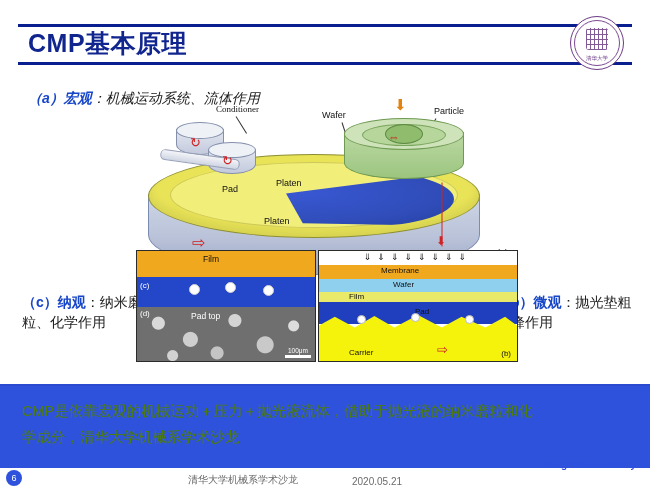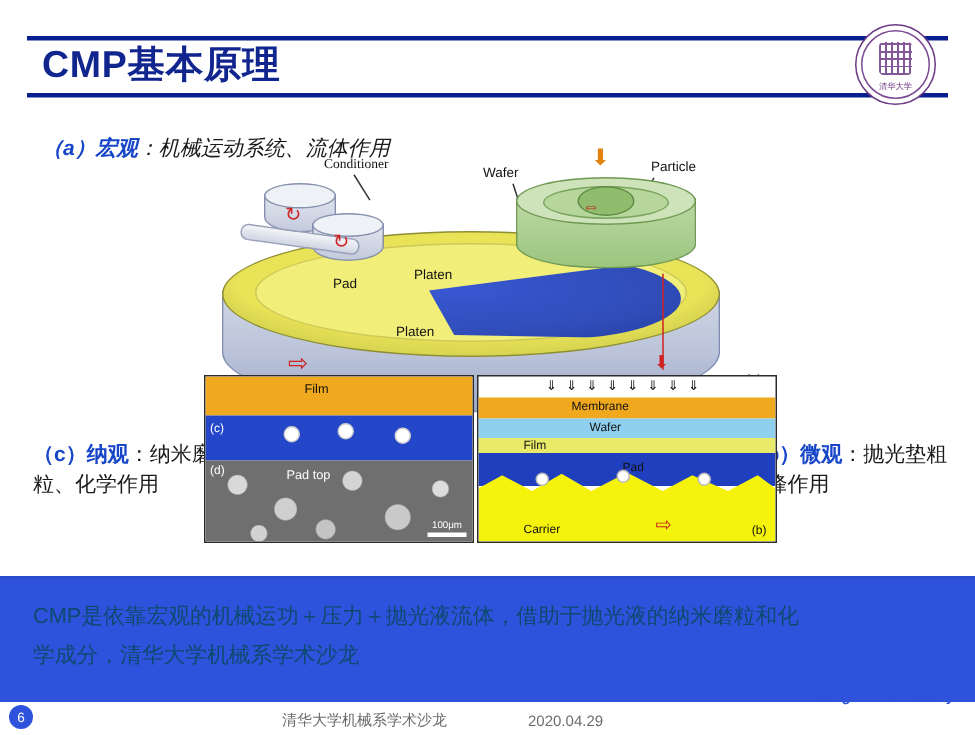--- a/index.html
+++ b/index.html
@@ -186,21 +186,21 @@
   .band{
     position:absolute;left:0;top:384px;width:650px;height:86px;
     background:#2a4bd0;
   }
   .band-inner{
     position:absolute;left:0;top:386px;width:650px;height:82px;
     background:#2f52dd;
   }
   .band-text{
     position:absolute;left:22px;top:398px;width:612px;
-    color:#0c4a6e;font-size:14.5px;line-height:26px;
+    color:#4d7c0f;font-size:14.5px;line-height:26px;
   }
   
   .footer{
     position:absolute;left:0;bottom:0;width:650px;height:22px;background:#fff;
   }
   .footer-left{position:absolute;left:188px;bottom:3px;font-size:10px;color:#6b6b6b;}
   .footer-date{position:absolute;left:352px;bottom:3px;font-size:10px;color:#6b6b6b;}
   .footer-right{position:absolute;right:14px;bottom:20px;font-size:10px;color:#2f52dd;font-weight:bold;}
   .page-num{
     position:absolute;left:6px;bottom:4px;width:16px;height:16px;border-radius:50%;
@@ -318,16 +318,16 @@
   <div class="band"></div>
   <div class="band-inner"></div>
   <div class="band-text">
     <div>CMP是依靠宏观的机械运功＋压力＋抛光液流体，借助于抛光液的纳米磨粒和化</div>
     <div>学成分，清华大学机械系学术沙龙</div>
   </div>
 
   <div class="footer"></div>
   <div class="page-num">6</div>
   <div class="footer-left">清华大学机械系学术沙龙</div>
-  <div class="footer-date">2020.04.29</div>
+  <div class="footer-date">2020.05.21</div>
   <div class="footer-right">Tsinghua University</div>
 
 </div>
 
 </body></html>

